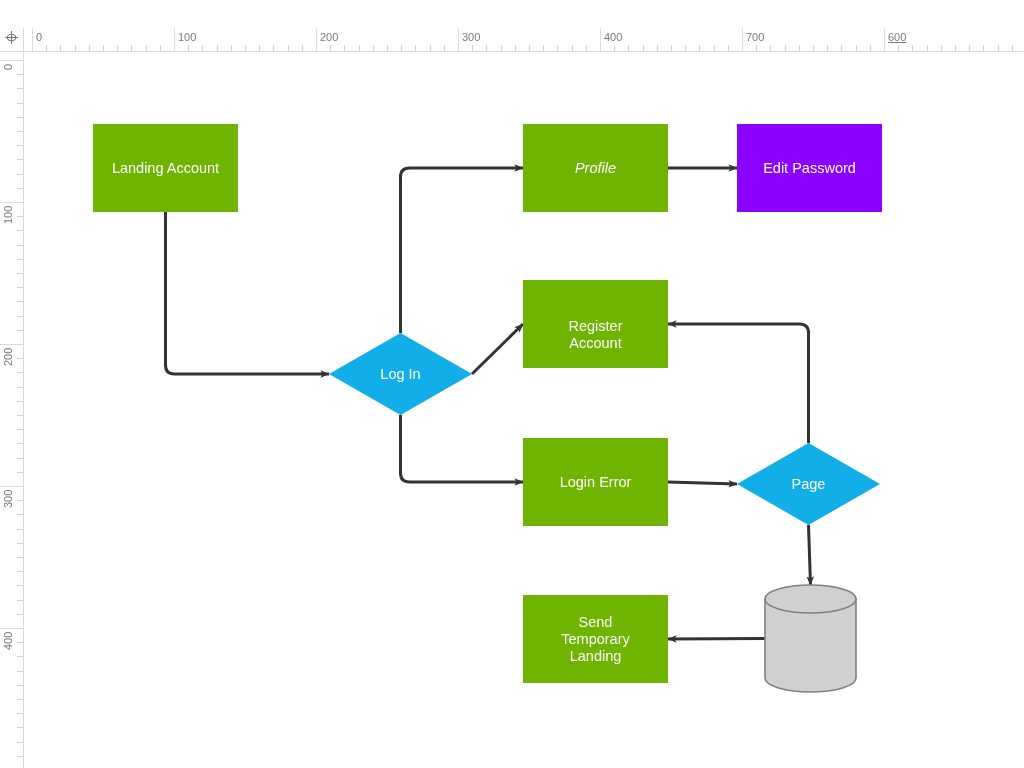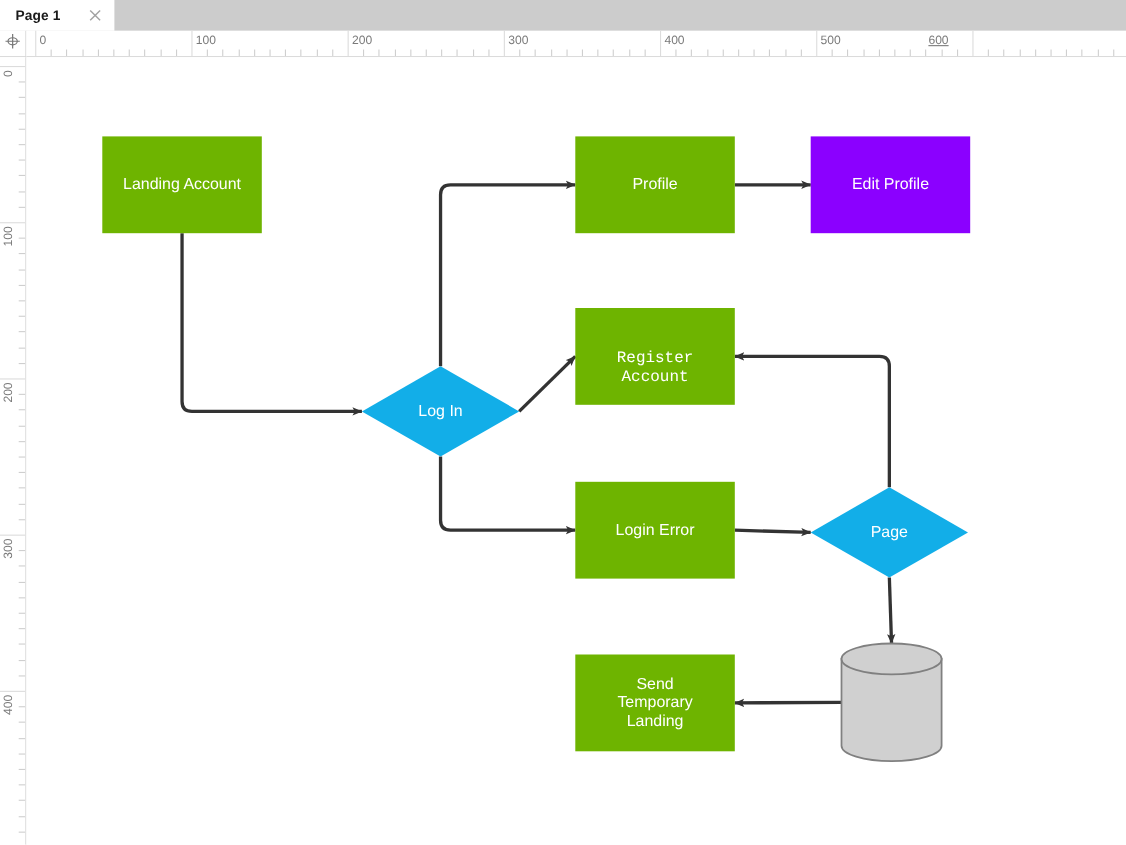--- a/index.html
+++ b/index.html
@@ -146,31 +146,20 @@
     display: flex;
     align-items: center;
     justify-content: center;
   }
 </style>
 </head>
 <body>
 
 <div id="app">
 
-  <div class="tabbar">
-    <div class="tab">
-      <span class="tab-label">Page 1</span>
-      <span class="tab-close">
-        <svg width="11" height="11" viewBox="0 0 11 11">
-          <line x1="1" y1="1" x2="10" y2="10" stroke="#555" stroke-width="1.3"></line>
-          <line x1="10" y1="1" x2="1" y2="10" stroke="#555" stroke-width="1.3"></line>
-        </svg>
-      </span>
-    </div>
-  </div>
 
   <div class="ruler-corner">
     <span>
       <svg width="15" height="15" viewBox="0 0 15 15">
         <ellipse cx="7.5" cy="7.5" rx="4.2" ry="3.2" fill="none" stroke="#777" stroke-width="1.1"></ellipse>
         <line x1="7.5" y1="1" x2="7.5" y2="14" stroke="#777" stroke-width="1.1"></line>
         <line x1="1" y1="7.5" x2="14" y2="7.5" stroke="#777" stroke-width="1.1"></line>
       </svg>
     </span>
   </div>
@@ -225,32 +214,32 @@
       <div class="rh-minor" style="left: 590.2px;"></div>
       <div class="rh-minor" style="left: 604.4px;"></div>
       <div class="rh-minor" style="left: 618.6px;"></div>
       <div class="rh-minor" style="left: 632.8px;"></div>
       <div class="rh-minor" style="left: 647px;"></div>
       <div class="rh-minor" style="left: 661.2px;"></div>
       <div class="rh-minor" style="left: 675.4px;"></div>
       <div class="rh-minor" style="left: 689.6px;"></div>
       <div class="rh-minor" style="left: 703.8px;"></div>
       <div class="rh-major" style="left: 718px;"></div>
-      <div class="rh-label" style="left: 722px;">500</div>
+      <div class="rh-label" style="left: 722px;">700</div>
       <div class="rh-minor" style="left: 732.2px;"></div>
       <div class="rh-minor" style="left: 746.4px;"></div>
       <div class="rh-minor" style="left: 760.6px;"></div>
       <div class="rh-minor" style="left: 774.8px;"></div>
       <div class="rh-minor" style="left: 789px;"></div>
       <div class="rh-minor" style="left: 803.2px;"></div>
       <div class="rh-minor" style="left: 817.4px;"></div>
       <div class="rh-minor" style="left: 831.6px;"></div>
       <div class="rh-minor" style="left: 845.8px;"></div>
       <div class="rh-major" style="left: 860px;"></div>
-      <div class="rh-label" style="left: 820px; text-decoration: underline;">600</div>
+      <div class="rh-label" style="left: 864px; text-decoration: underline;">600</div>
       <div class="rh-minor" style="left: 874.2px;"></div>
       <div class="rh-minor" style="left: 888.4px;"></div>
       <div class="rh-minor" style="left: 902.6px;"></div>
       <div class="rh-minor" style="left: 916.8px;"></div>
       <div class="rh-minor" style="left: 931px;"></div>
       <div class="rh-minor" style="left: 945.2px;"></div>
       <div class="rh-minor" style="left: 959.4px;"></div>
       <div class="rh-minor" style="left: 973.6px;"></div>
       <div class="rh-minor" style="left: 987.8px;"></div>
     </div>
@@ -358,23 +347,23 @@
             <ellipse cx="786.5" cy="547" rx="45.5" ry="14" fill="#D0D0D0" stroke="#808080" stroke-width="1.6"></ellipse>
           </g>
           <g>
             <rect x="499" y="543" width="145" height="88" fill="#6EB400"></rect>
           </g>
         </g>
     </svg>
     <div id="labels-layer">
         <div class="node-label" style="left: 69px; top: 72px; width: 145px; height: 88px;">Landing Account</div>
         <div class="node-label" style="left: 305px; top: 281px; width: 143px; height: 82px;">Log In</div>
-        <div class="node-label" style="left: 499px; top: 72px; width: 145px; height: 88px;">Profile</div>
-        <div class="node-label" style="left: 713px; top: 72px; width: 145px; height: 88px;">Edit Profile</div>
-        <div class="node-label" style="left: 499px; top: 228px; width: 145px; height: 110px; font-family: Liberation Mono, monospace;">Register
+        <div class="node-label" style="left: 499px; top: 72px; width: 145px; height: 88px; font-style: italic;">Profile</div>
+        <div class="node-label" style="left: 713px; top: 72px; width: 145px; height: 88px;">Edit Password</div>
+        <div class="node-label" style="left: 499px; top: 228px; width: 145px; height: 110px;">Register
 Account</div>
         <div class="node-label" style="left: 499px; top: 386px; width: 145px; height: 88px;">Login Error</div>
         <div class="node-label" style="left: 713px; top: 391px; width: 143px; height: 82px;">Page</div>
         <div class="node-label" style="left: 499px; top: 543px; width: 145px; height: 88px;">Send
 Temporary
 Landing</div>
       </div>
   </div>
 
 </div>

